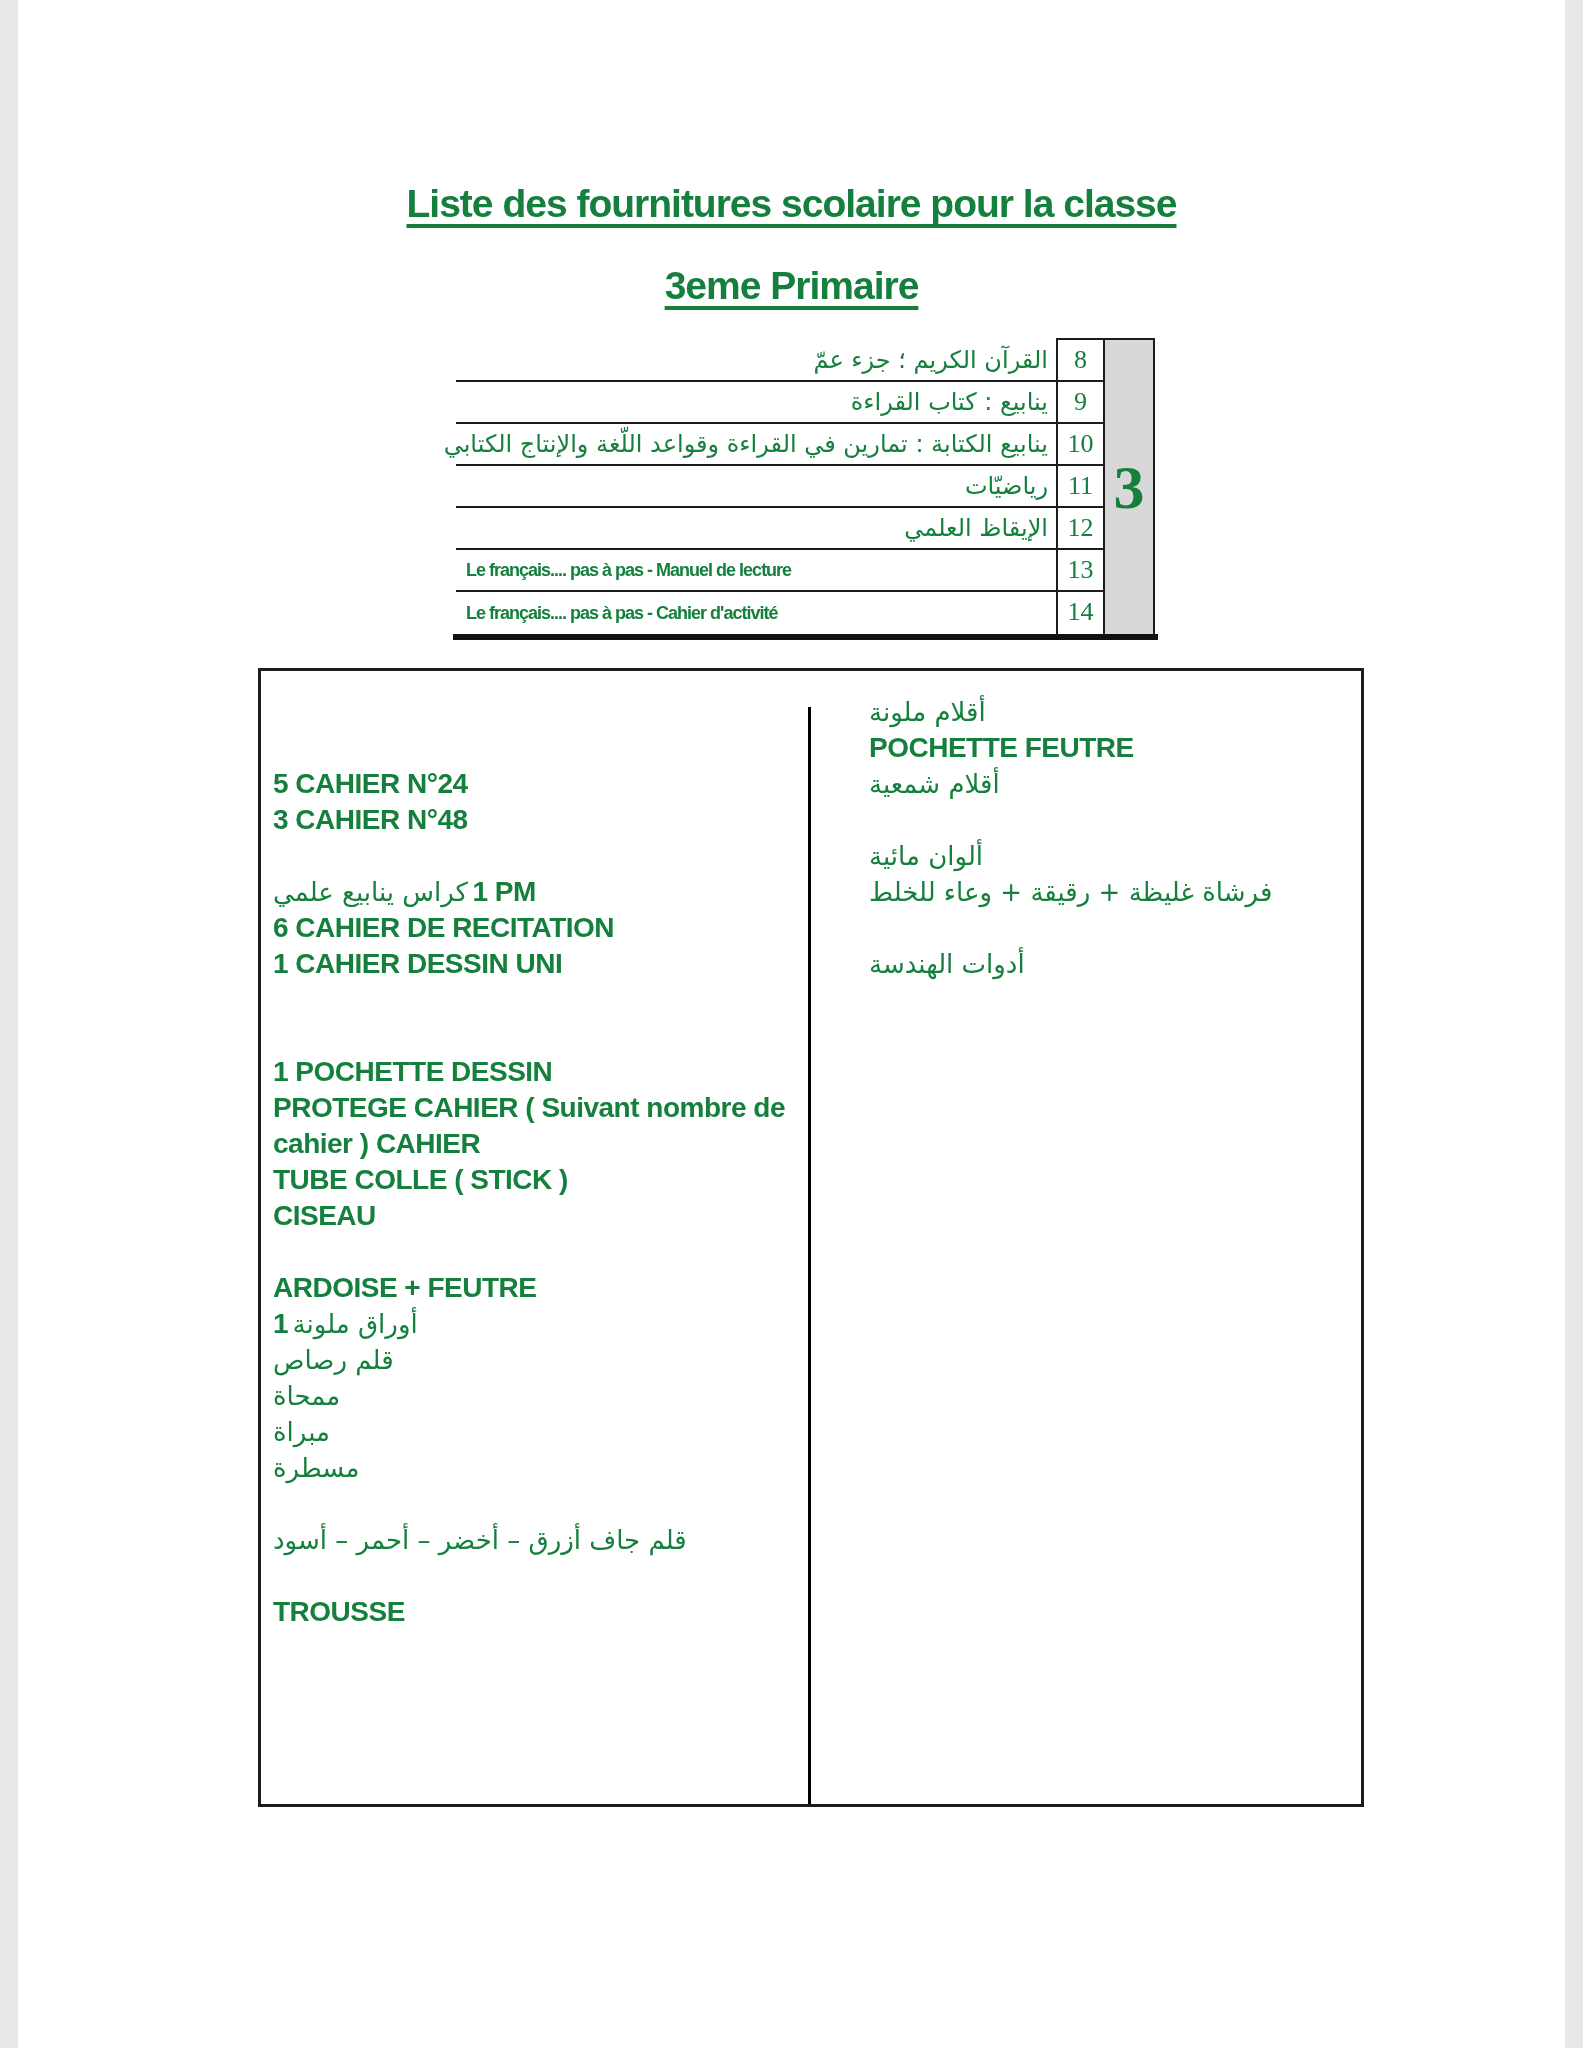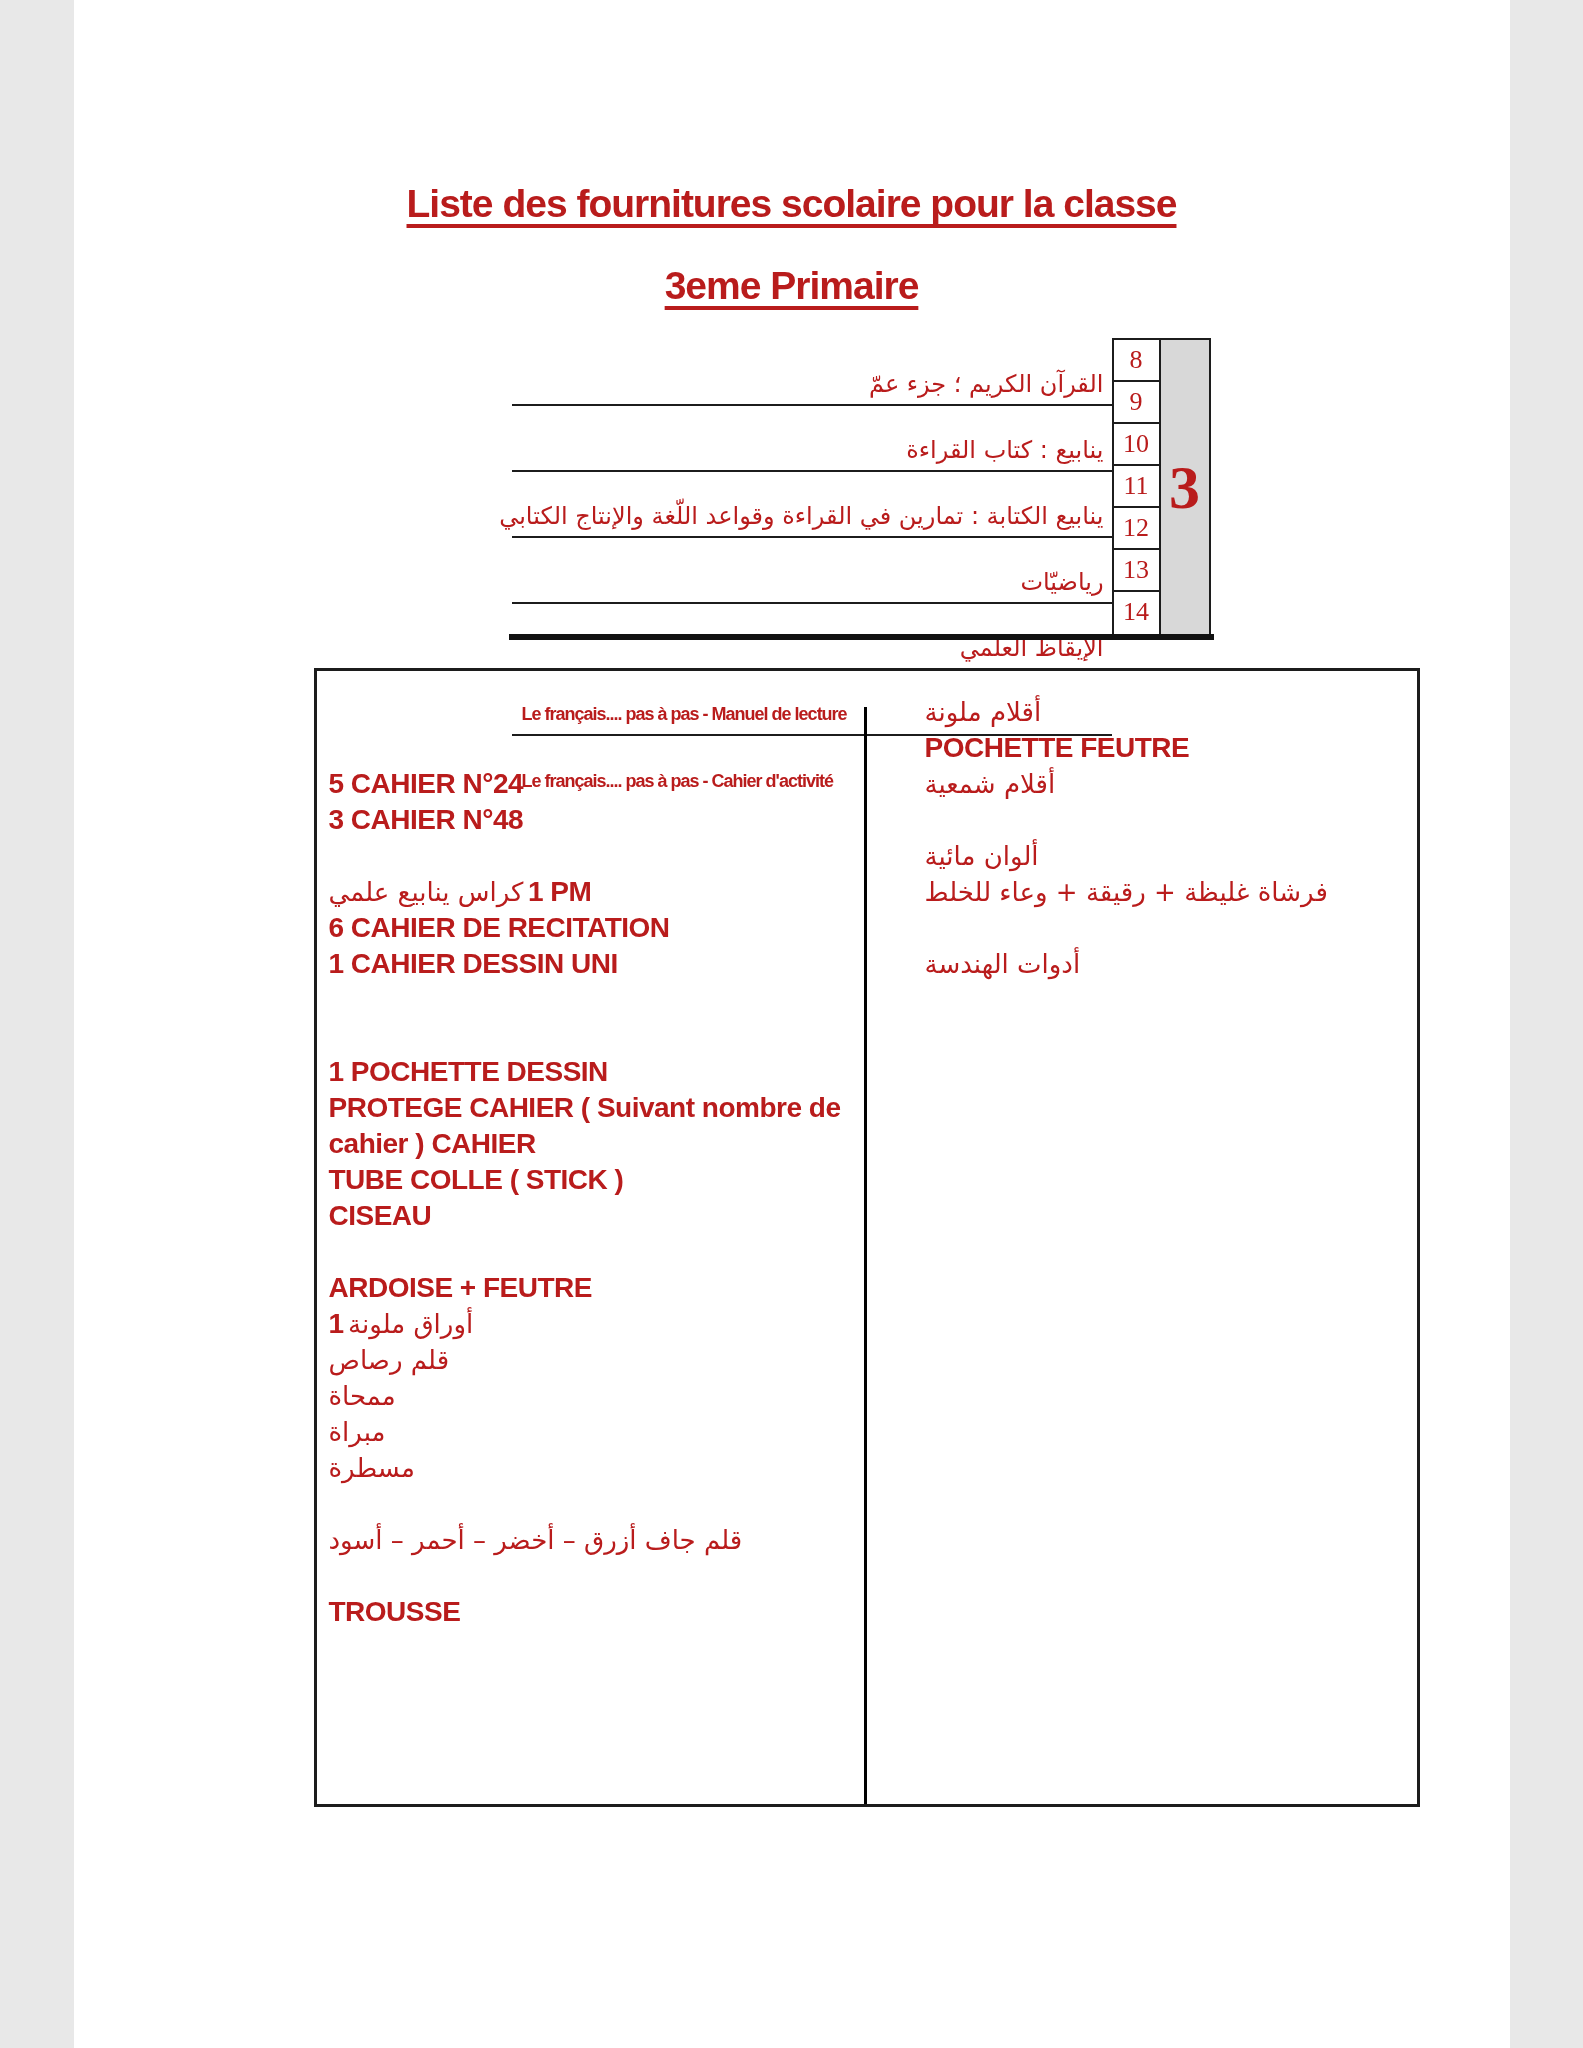--- a/index.html
+++ b/index.html
@@ -1,31 +1,31 @@
 <!DOCTYPE html>
 <html><head>
 <meta charset="utf-8">
 <style>
   html,body{margin:0;padding:0;background:#e8e8e8;}
-  .page{position:relative;width:1436px;height:2048px;background:#ffffff;margin:0 auto;
-        font-family:"Liberation Sans",sans-serif;color:#b91c1c;overflow:hidden;}
+  .page{position:relative;width:1547px;height:2048px;background:#ffffff;margin:0 auto;
+        font-family:"Liberation Sans",sans-serif;color:#15803d;overflow:hidden;}
 
   
   .title{position:absolute;left:0;right:0;text-align:center;font-weight:bold;
          font-size:39px;letter-spacing:-1px;line-height:1;}
   .title1{top:184px;}
   .title2{top:266px;}
   .u{text-decoration:underline;text-decoration-thickness:4px;text-underline-offset:7px;
      text-decoration-skip-ink:none;}
 
   
   .booktable{position:absolute;left:438px;top:340px;height:294px;display:flex;}
   .bt-content{width:600px;}
   .bt-row{height:42px;line-height:40px;border-bottom:2px solid #1c1c1c;box-sizing:border-box;
-          white-space:nowrap;margin-top:24px;}
+          white-space:nowrap;}
   .bt-row:last-child{border-bottom:none;line-height:42px;}
   .bt-row.ar{direction:rtl;text-align:right;padding-left:6px;padding-right:8px;
              font-family:"DejaVu Sans",sans-serif;font-size:24px;}
   .bt-row.fr{text-align:left;padding-left:10px;font-weight:bold;font-size:18px;letter-spacing:-1px;}
   .bt-nums{width:49px;border-left:2px solid #1c1c1c;border-right:2px solid #1c1c1c;box-sizing:border-box;}
   .bt-num{height:42px;line-height:40px;border-bottom:2px solid #1c1c1c;box-sizing:border-box;
           text-align:center;font-family:"Liberation Serif",serif;font-size:26px;}
   .bt-num:last-child{border-bottom:none;}
   .bt-grade{width:50px;background:#d8d8d8;border-right:2px solid #1c1c1c;box-sizing:border-box;
             display:flex;align-items:center;justify-content:center;

